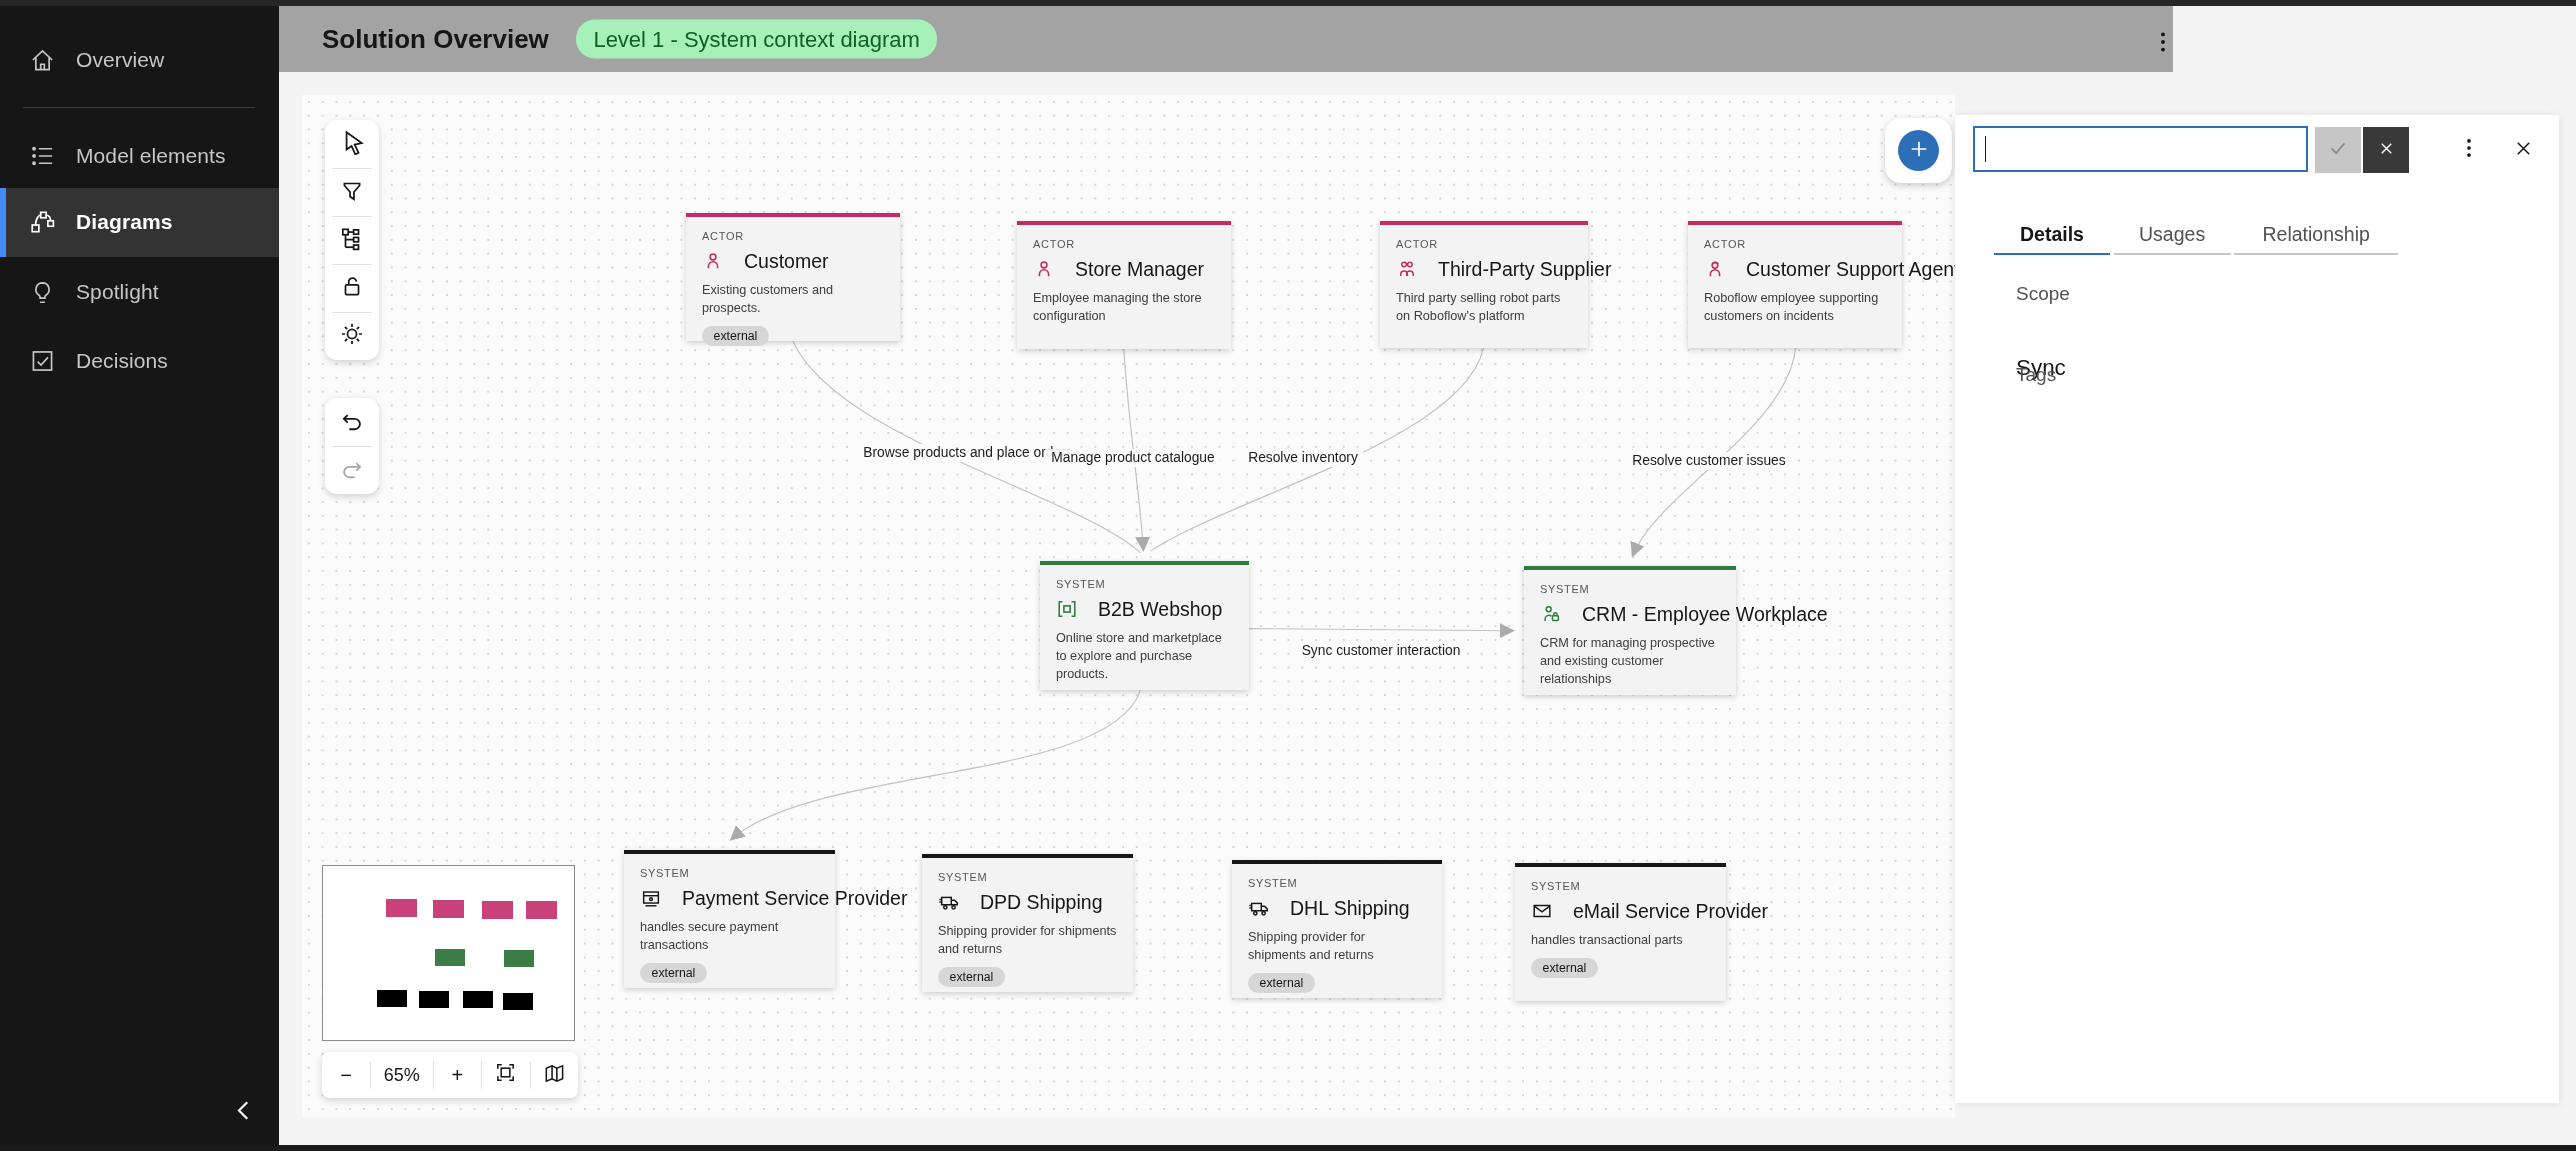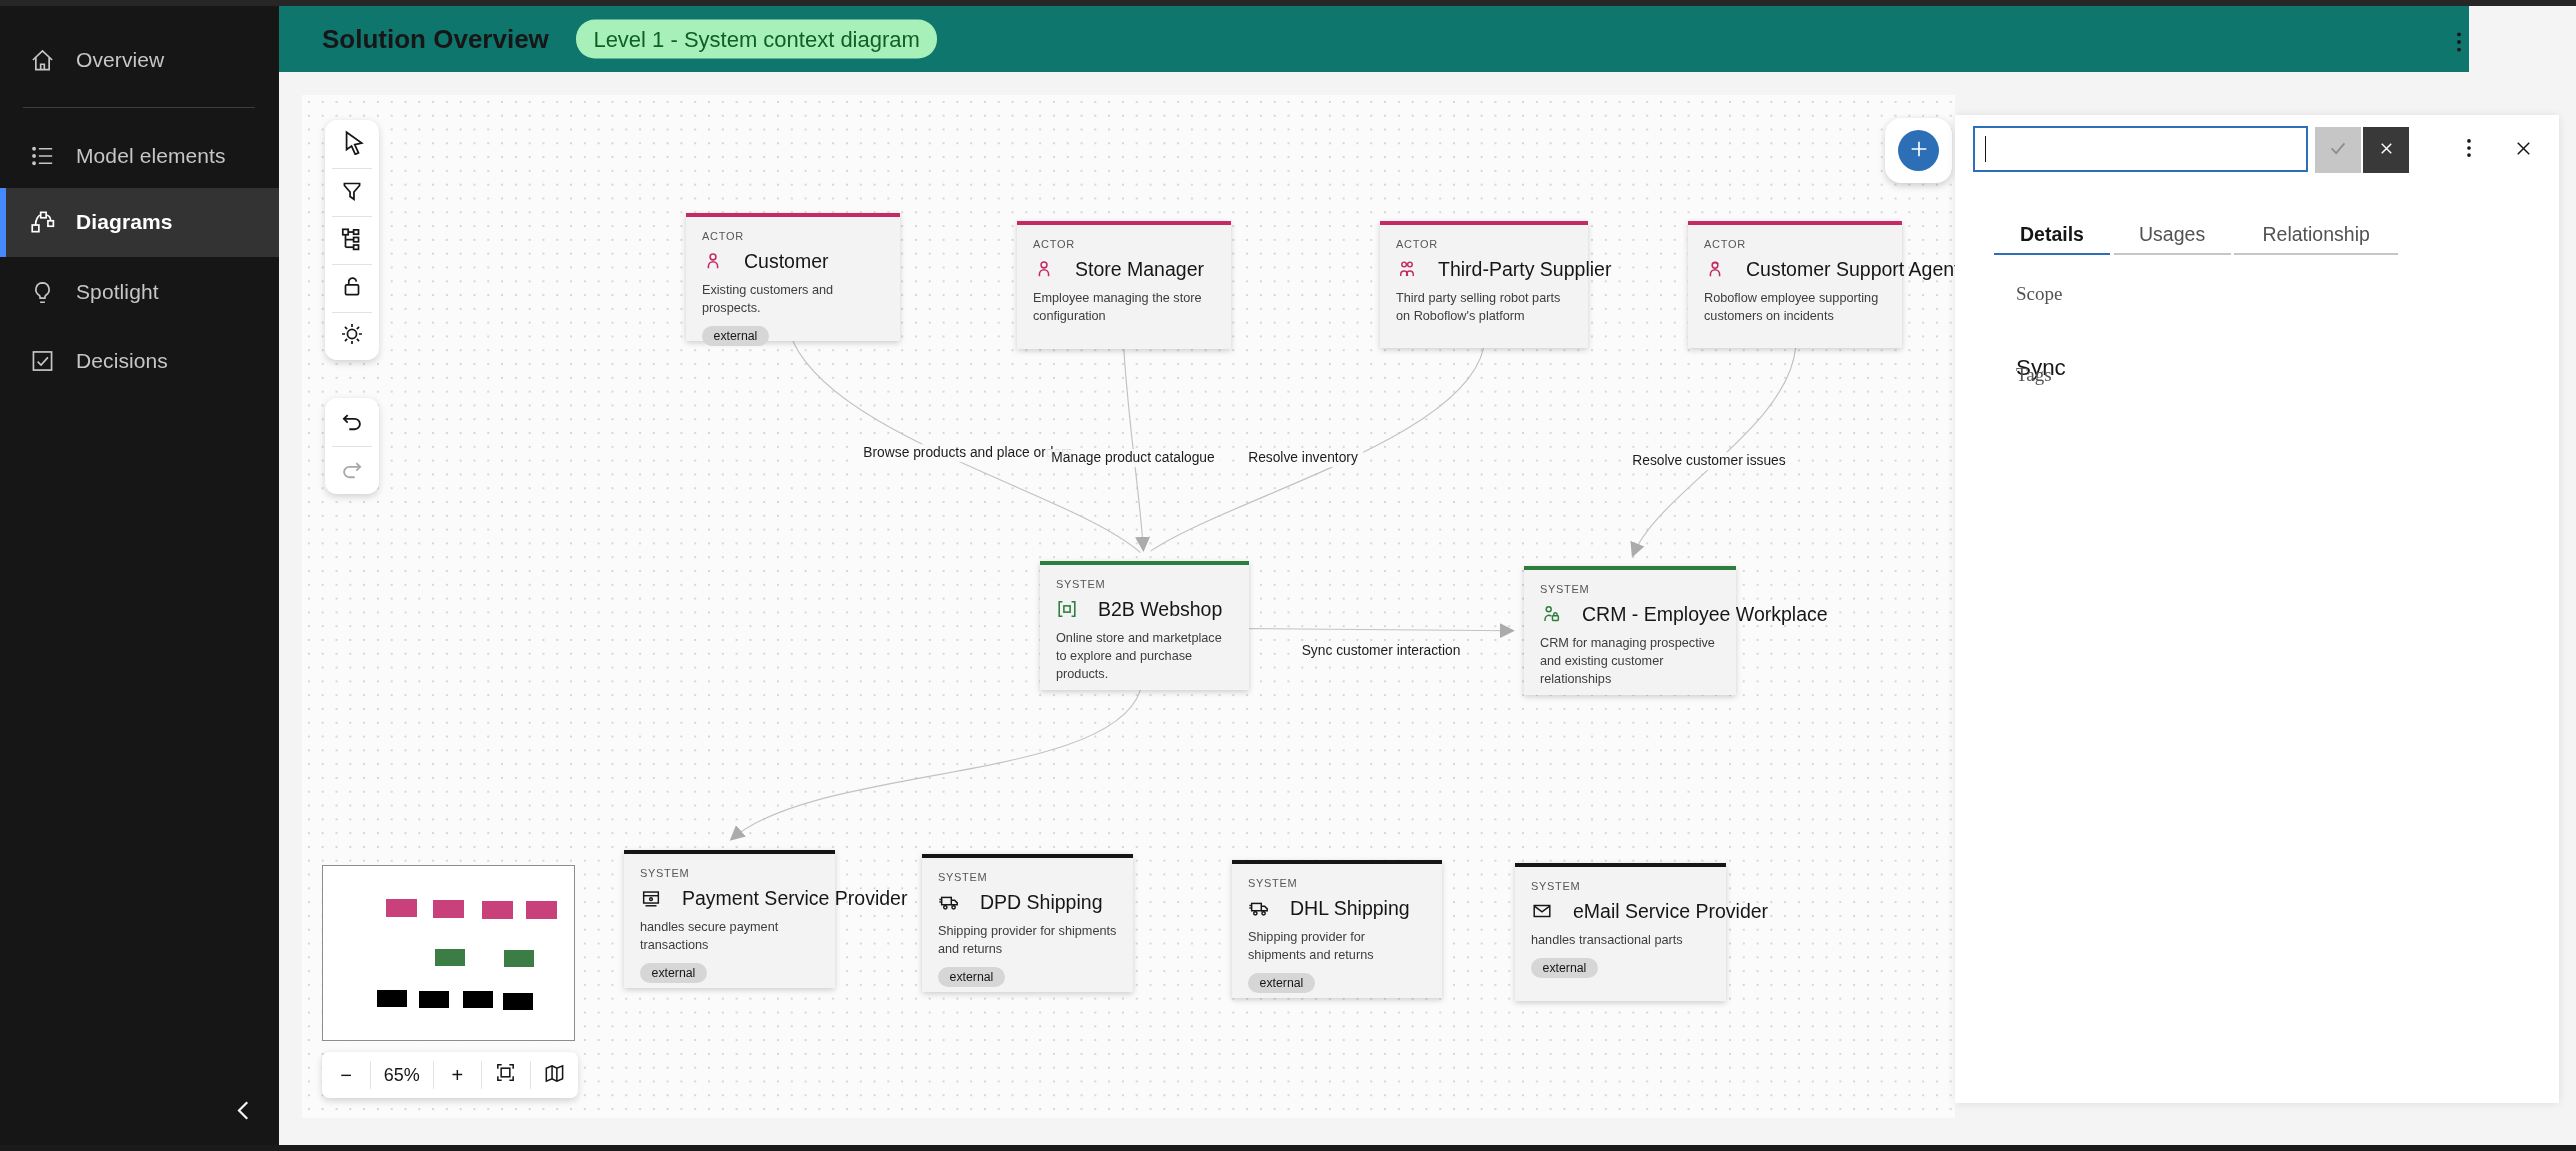--- a/index.html
+++ b/index.html
@@ -13,21 +13,21 @@
   .side-item{position:absolute;left:0;width:279px;height:69px;display:flex;align-items:center;cursor:pointer;color:#c6c6c6;}
   .side-item .sicon{position:absolute;left:27.5px;top:50%;transform:translateY(-50%);display:flex;}
   .side-item .slabel{position:absolute;left:76px;font-size:21px;font-weight:500;letter-spacing:0.1px;}
   .side-item.active{background:#333333;color:#ffffff;}
   .side-item.active::before{content:"";position:absolute;left:0;top:0;width:5.8px;height:100%;background:#4589ff;}
   .side-item.active .slabel{font-weight:600;}
   .side-divider{position:absolute;left:23px;top:101px;width:232px;height:1.4px;background:#3d3d3d;}
   .collapse-btn{position:absolute;left:224px;bottom:13px;width:41px;height:41px;display:flex;align-items:center;justify-content:center;cursor:pointer;background:none;border:none;padding:0;}
 
   
-  .header{position:absolute;left:279px;top:5.8px;width:2190px;height:67px;background:#0f766e;border-bottom:0.7px solid #ececec;}
+  .header{position:absolute;left:279px;top:5.8px;width:1894px;height:67px;background:#a3a3a3;border-bottom:0.7px solid #ececec;}
   .page-title{position:absolute;left:43px;top:50%;transform:translateY(-50%);font-size:26px;font-weight:600;color:#161616;}
   .level-badge{position:absolute;left:297px;top:50%;transform:translateY(-50%);background:#a7f0ba;color:#0e6027;font-size:22px;padding:6.5px 17.4px;border-radius:19px;white-space:nowrap;}
   .header-kebab{position:absolute;right:-4.3px;top:17.4px;width:29px;height:41px;display:flex;align-items:center;justify-content:center;cursor:pointer;background:none;border:none;}
 
   
   .workarea{position:absolute;left:279px;top:72px;width:2297px;height:1073px;background:#f4f4f4;}
   .canvas{position:absolute;left:23px;top:23px;width:1653px;height:1023px;background:#fbfbfb;
     background-image:radial-gradient(#d6d6d6 1.2px,transparent 1.2px);background-size:13.8px 13.8px;overflow:hidden;}
   .edges{position:absolute;left:0;top:0;}
 
@@ -75,21 +75,21 @@
   .panel{position:absolute;left:1676px;top:43px;width:604px;height:988px;background:#ffffff;box-shadow:0 1.4px 8.7px rgba(0,0,0,.10);}
   .name-input{position:absolute;left:18px;top:11px;width:311px;height:42px;border:2.2px solid #2d6fb7;background:#fff;font-size:19px;padding:0 10px;outline:none;color:#161616;font-family:"Liberation Sans",sans-serif;}
   .caret{position:absolute;left:30px;top:21px;width:1.4px;height:26px;background:#161616;}
   .sq-btn{position:absolute;top:11.6px;width:46px;height:46px;border:none;cursor:pointer;display:flex;align-items:center;justify-content:center;padding:0;}
   .confirm-btn{left:360px;background:#c6c6c6;}
   .cancel-btn{left:408px;background:#393939;}
   .icon-btn{position:absolute;top:18px;width:33px;height:33px;background:none;border:none;cursor:pointer;display:flex;align-items:center;justify-content:center;padding:0;}
   .tabs{position:absolute;left:39px;top:101px;display:flex;gap:3.6px;}
   .tab{height:39px;display:flex;align-items:center;justify-content:center;font-size:19.5px;color:#525252;border:none;background:none;cursor:pointer;border-bottom:2.9px solid #c6c6c6;box-sizing:border-box;font-family:"Liberation Sans",sans-serif;}
   .tab.active{color:#161616;font-weight:700;border-bottom-color:#2d6fb7;}
-  .fld-label{position:absolute;left:61px;font-size:19px;color:#525252;font-family:Liberation Serif, serif;}
+  .fld-label{position:absolute;left:61px;font-size:19px;color:#525252;}
   .fld-value{position:absolute;left:61px;font-size:22.4px;color:#161616;}
 </style>
 </head>
 <body>
 
 <div class="page">
   <div class="topbar"></div>
 
   <aside class="sidebar">
     <div class="side-item" style="top:20px;">

